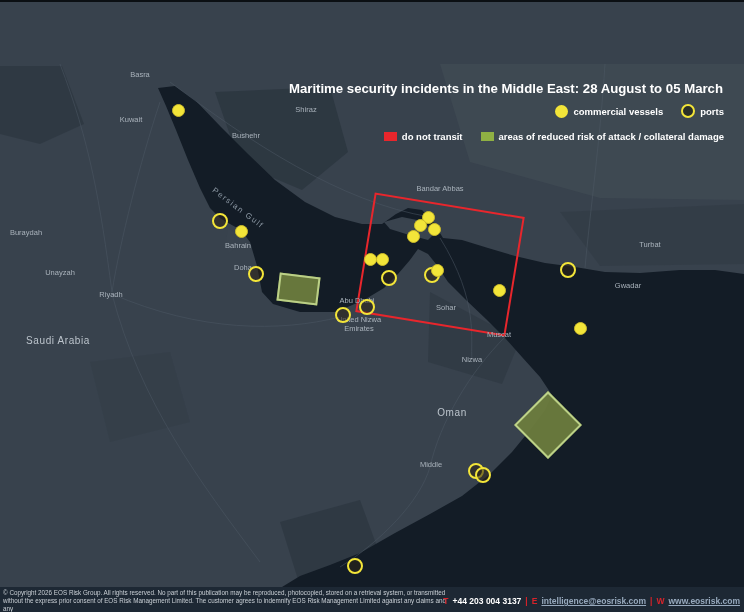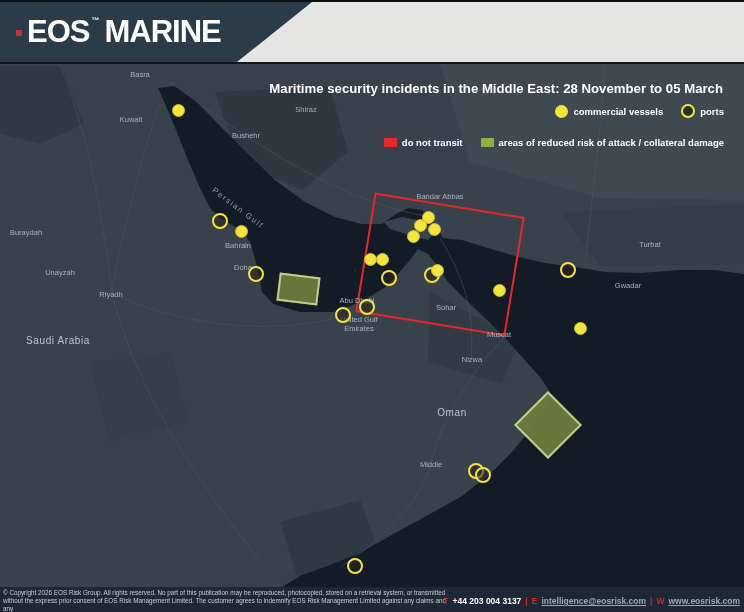--- a/index.html
+++ b/index.html
@@ -16,21 +16,21 @@
   .logo-eos,.logo-marine{font-size:31px;font-weight:800;letter-spacing:-1px;line-height:36px;}
   .logo-tm{font-size:8px;font-weight:700;margin:2px 5px 0 2px;}
   
   .map{position:absolute;left:0;top:62px;width:744px;height:523px;overflow:hidden;}
   .map svg{position:absolute;left:0;top:0;}
   .overlay{position:absolute;inset:0;z-index:20;pointer-events:none;}
   .map-title{position:absolute;top:79px;right:21px;color:#fff;font-size:13.2px;font-weight:700;}
   .legend-row{position:absolute;right:20px;display:flex;align-items:center;gap:5px;
               color:#fff;font-size:9.5px;font-weight:700;}
   .legend-row.r1{top:102px;}
-  .legend-row.r2{top:135px;margin-left:24px;}
+  .legend-row.r2{top:129px;margin-left:24px;}
   .sw-dot{width:13px;height:13px;border-radius:50%;background:var(--yellow);}
   .sw-ring{width:10px;height:10px;border-radius:50%;border:2.5px solid var(--yellow);background:#2a2f28;}
   .sw-red{width:13px;height:9px;background:var(--red);}
   .sw-green{width:13px;height:9px;background:var(--green-swatch);}
   .gap{width:8px;}
   
   .zone-red{position:absolute;border:2px solid var(--red);box-sizing:border-box;z-index:8;}
   .zone-green{position:absolute;border:2px solid var(--green-stroke);background:var(--green-fill);
               box-sizing:border-box;z-index:7;opacity:.94;}
   
@@ -129,60 +129,51 @@
       <div class="map-label city" style="left: 131px; top: 117px;">Kuwait</div>
       <div class="map-label city" style="left: 246px; top: 133px;">Bushehr</div>
       <div class="map-label city" style="left: 306px; top: 107px;">Shiraz</div>
       <div class="map-label water" style="left: 238px; top: 206px; transform: translate(-50%, -50%) rotate(37deg);">Persian Gulf</div>
       <div class="map-label city" style="left: 238px; top: 243px;">Bahrain</div>
       <div class="map-label city" style="left: 243px; top: 265px; text-align: right;">Doha</div>
       <div class="map-label city" style="left: 26px; top: 230px;">Buraydah</div>
       <div class="map-label city" style="left: 60px; top: 270px;">Unayzah</div>
       <div class="map-label city" style="left: 111px; top: 292px;">Riyadh</div>
       <div class="map-label country" style="left: 58px; top: 338px;">Saudi Arabia</div>
-      <div class="map-label city" style="left: 440px; top: 194px;">Bandar Abbas</div>
+      <div class="map-label city" style="left: 440px; top: 186px;">Bandar Abbas</div>
       <div class="map-label city" style="left: 357px; top: 298px;">Abu Dhabi</div>
-      <div class="map-label city" style="left: 359px; top: 317px;">United Gulf</div>
+      <div class="map-label city" style="left: 359px; top: 317px;">United Nizwa</div>
       <div class="map-label city" style="left: 359px; top: 326px;">Emirates</div>
       <div class="map-label city" style="left: 446px; top: 305px;">Sohar</div>
       <div class="map-label city" style="left: 499px; top: 332px;">Muscat</div>
       <div class="map-label city" style="left: 472px; top: 357px;">Nizwa</div>
       <div class="map-label country" style="left: 452px; top: 410px; text-align: center;">Oman</div>
       <div class="map-label city" style="left: 431px; top: 462px;">Middle</div>
       <div class="map-label city" style="left: 650px; top: 242px;">Turbat</div>
       <div class="map-label city" style="left: 628px; top: 283px;">Gwadar</div>
     </div>
 
   <div class="overlay">
-    <div class="map-title">Maritime security incidents in the Middle East: 28 November to 05 March</div>
+    <div class="map-title">Maritime security incidents in the Middle East: 28 August to 05 March</div>
     <div class="legend-row r1">
       <span class="sw-dot"></span>
       <span>commercial vessels</span>
       <span class="gap"></span>
       <span class="sw-ring"></span>
       <span>ports</span>
     </div>
     <div class="legend-row r2">
       <span class="sw-red"></span>
       <span>do not transit</span>
       <span class="gap"></span>
       <span class="sw-green"></span>
       <span>areas of reduced risk of attack / collateral damage</span>
     </div>
   </div>
 
-  <div class="header">
-    <div class="banner-dark"></div>
-    <div class="logo">
-      <span class="logo-dot"></span>
-      <span class="logo-eos">EOS</span>
-      <span class="logo-tm">™</span>
-      <span class="logo-marine">MARINE</span>
-    </div>
-  </div>
 
   <div class="footer">
     <div class="copy">
       <div>© Copyright 2026 EOS Risk Group. All rights reserved. No part of this publication may be reproduced, photocopied, stored on a retrieval system, or transmitted</div>
       <div>without the express prior consent of EOS Risk Management Limited. The customer agrees to indemnify EOS Risk Management Limited against any claims and any</div>
 
     </div>
     <div class="contact">
       <span class="tag">T</span>
       <span>+44 203 004 3137</span>

